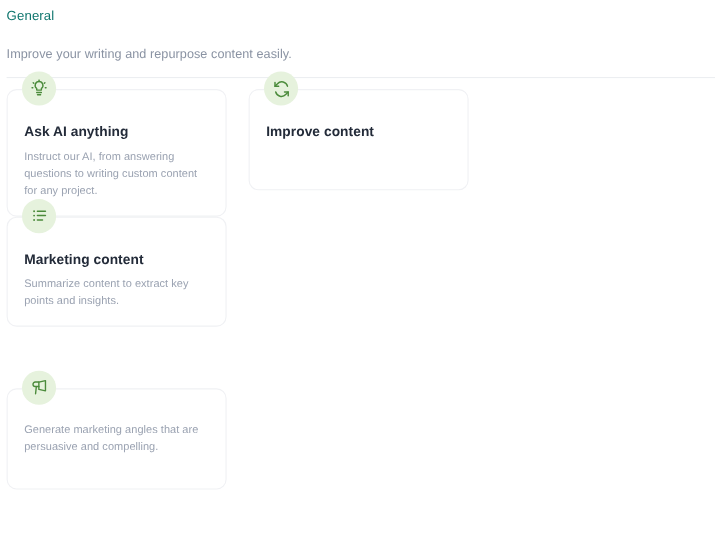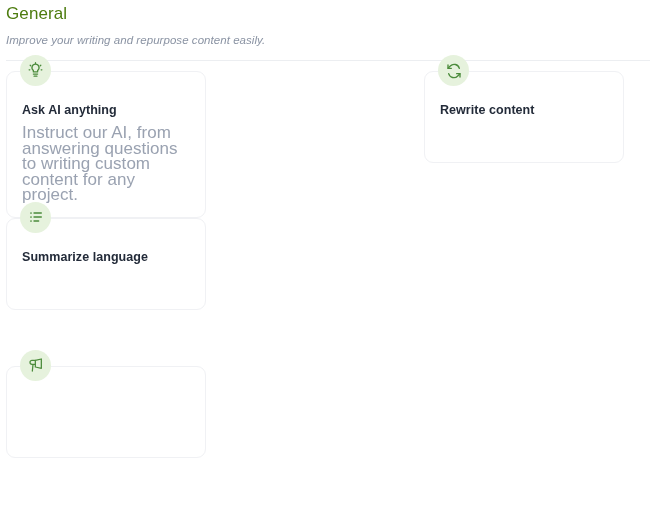--- a/index.html
+++ b/index.html
@@ -26,51 +26,49 @@
   }
 
   
   .section { position: relative; }
 
   .section-head {
     padding: 4px 0 0 0;
   }
 
   .section-title {
-    font-size: 17px;
+    font-size: 12px;
     font-weight: 400;
-    color: #4d7c0f;
+    color: #0f766e;
     letter-spacing: 0.1px;
     line-height: 20px;
   }
 
   .section-sub {
     font-size: 11.5px;
     color: #8a93a3;
     line-height: 17px;
-    margin-top: 8px;
+    margin-top: 18px;
     letter-spacing: 0.05px;
-    font-style: italic;
   }
 
   .divider {
     height: 1px;
     background: #eceef1;
     margin-top: 11px;
     width: 644px;
     margin-left: 0;
   }
 
   
   .grid {
     display: flex;
     flex-wrap: wrap;
     gap: 0px;
     padding-top: 10px;
-    justify-content: space-between;
   }
 
   .cell {
     width: 220px;
     padding-right: 20px;
     padding-bottom: 0px;
     position: relative;
   }
 
   .card {
@@ -100,21 +98,21 @@
   .card-title {
     font-size: 12.5px;
     font-weight: 700;
     color: #232b39;
     line-height: 16px;
     letter-spacing: 0.05px;
     margin-bottom: 7px;
   }
 
   .card-desc {
-    font-size: 17px;
+    font-size: 10px;
     color: #9aa2b1;
     line-height: 15.5px;
     letter-spacing: 0.03px;
   }
 
   .row-gap { height: 46px; width: 100%; }
 
   .section-gap { height: 42px; width: 100%; }
 </style>
 </head>
@@ -149,55 +147,57 @@
       <div class="cell">
         <div class="card">
           <div class="icon-badge">
             <svg width="16" height="16" viewBox="0 0 24 24" fill="none" stroke="#4b8b3b" stroke-width="2" stroke-linecap="round" stroke-linejoin="round">
               <path d="M20 8a8 8 0 0 0-13.6-3.4L3 8"></path>
               <polyline points="3 3 3 8 8 8"></polyline>
               <path d="M4 16a8 8 0 0 0 13.6 3.4L21 16"></path>
               <polyline points="21 21 21 16 16 16"></polyline>
             </svg>
           </div>
-          <div class="card-title">Rewrite content</div>
+          <div class="card-title">Improve content</div>
         </div>
       </div>
 
       <div class="cell">
         <div class="card">
           <div class="icon-badge">
             <svg width="16" height="16" viewBox="0 0 24 24" fill="none" stroke="#4b8b3b" stroke-width="2" stroke-linecap="round">
               <line x1="9" y1="6" x2="20" y2="6"></line>
               <line x1="9" y1="12" x2="20" y2="12"></line>
               <line x1="9" y1="18" x2="16" y2="18"></line>
               <circle cx="4.5" cy="6" r="1.3" fill="#4b8b3b" stroke="none"></circle>
               <circle cx="4.5" cy="12" r="1.3" fill="#4b8b3b" stroke="none"></circle>
               <circle cx="4.5" cy="18" r="1.3" fill="#4b8b3b" stroke="none"></circle>
             </svg>
           </div>
-          <div class="card-title">Summarize language</div>
+          <div class="card-title">Marketing content</div>
+          <div class="card-desc">Summarize content to extract key points and insights.</div>
         </div>
       </div>
 
     </div>
 
     <div class="row-gap"></div>
 
     <div class="grid">
 
       <div class="cell">
         <div class="card">
           <div class="icon-badge">
             <svg width="16" height="16" viewBox="0 0 24 24" fill="none" stroke="#4b8b3b" stroke-width="1.9" stroke-linecap="round" stroke-linejoin="round">
               <path d="M11 5 20 3v14l-9-2z"></path>
               <path d="M11 5H6a3 3 0 0 0 0 6h5"></path>
               <path d="M7.5 11.5 6.5 21"></path>
             </svg>
           </div>
+          <div class="card-desc">Generate marketing angles that are persuasive and compelling.</div>
         </div>
       </div>
 
 
       <div class="cell"></div>
 
     </div>
   </div>
 
   <div class="section-gap"></div>

